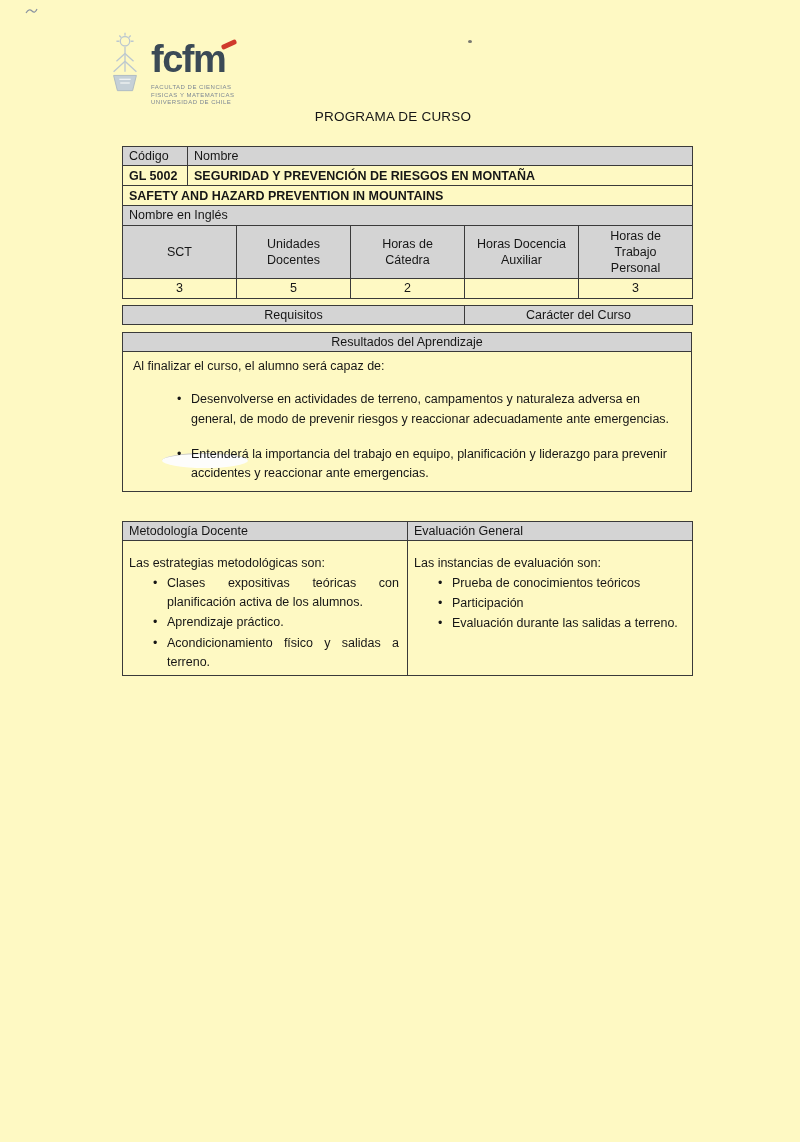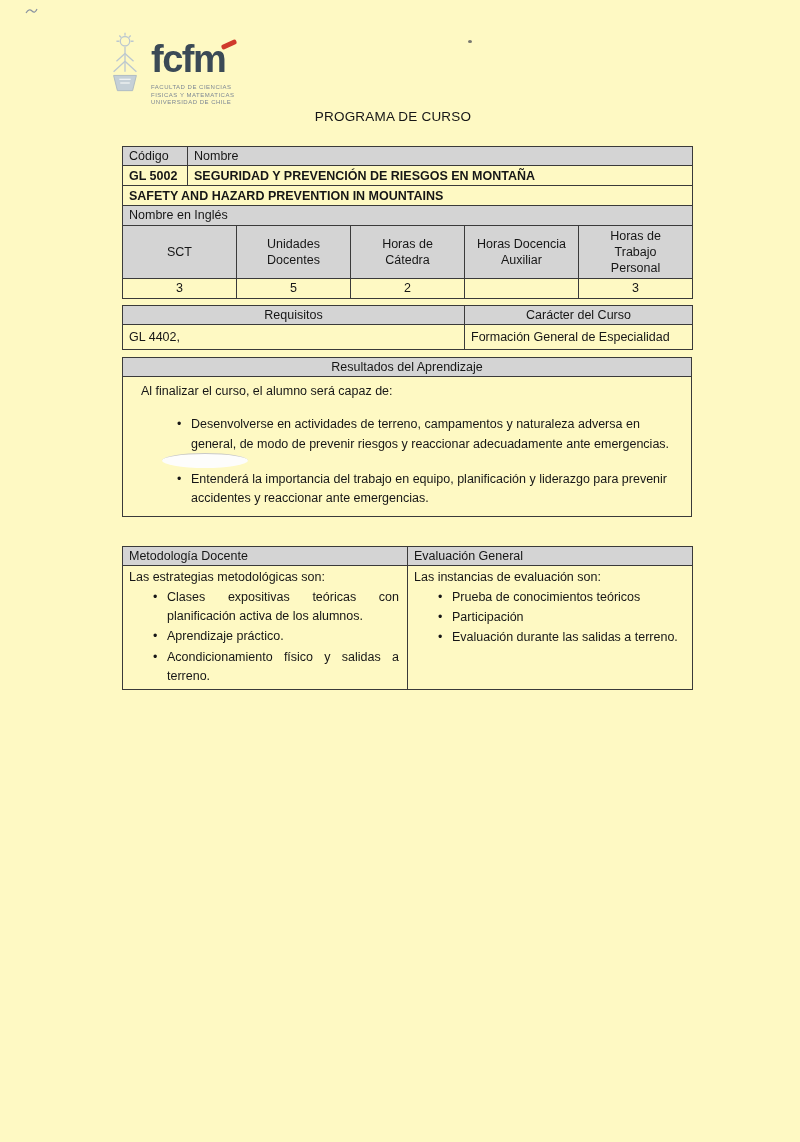--- a/index.html
+++ b/index.html
@@ -63,28 +63,28 @@
   .c { text-align: center; }
   .h18 { height: 18px; }
   .h20 { height: 20px; }
   .h25 { height: 25px; vertical-align: middle; }
   .hours-head td { height: 38px; padding: 2px 12px; text-align: center; }
   .tblB { margin-top: 6px; }
   .tblC { margin-top: 7px; }
   .tblD { margin-top: 29px; }
 
   .content-cell { vertical-align: top; height: 140px; padding: 4px 8px; }
-  .content-cell .intro { margin: 2px 0 16px 10px; }
+  .content-cell .intro { margin: 2px 0 16px 2px; }
   ul.bullets { margin: 0; padding: 0 0 0 46px; list-style: none; }
   ul.bullets li { position: relative; padding-left: 14px; line-height: 1.55; }
   ul.bullets li::before { content: "\2022"; position: absolute; left: 0; top: 0; }
   ul.spaced li + li { margin-top: 16px; }
 
   .method-cell { vertical-align: top; height: 114px; padding: 2px 8px 2px 6px; }
-  .method-cell .intro { margin: 1px 0 2px 0; }
+  .method-cell .intro { margin: 12px 0 2px 0; }
   .method-cell ul.bullets { padding-left: 24px; }
   .method-cell li { text-align: justify; line-height: 1.5; margin-bottom: 1px; }
 
   
   .whiteout {
     position: absolute; left: 40px; top: 148px;
     width: 86px; height: 15px;
     background: #fdfdfc; border-radius: 50%;
     border-top: 1px solid #c9c9c6;
   }
@@ -175,24 +175,20 @@
             <col style="width:114px">
           <col style="width:114px">
             <col style="width:114px">
             <col style="width:114px">
         </colgroup>
         <tbody>
             <tr>
           <td class="g c h18" colspan="4">Requisitos</td>
           <td class="g c h18" colspan="2">Carácter del Curso</td>
         </tr>
-        <tr>
-          <td class="h25" colspan="4">GL 4402,</td>
-          <td class="h25" colspan="2">Formación General de Especialidad</td>
-        </tr>
       </tbody>
         </table>
       <div class="whiteout"></div>
     </div>
 
     <table class="tblC">
       <tbody>
           <tr>
         <td class="g c h18">Resultados del Aprendizaje</td>
       </tr>

